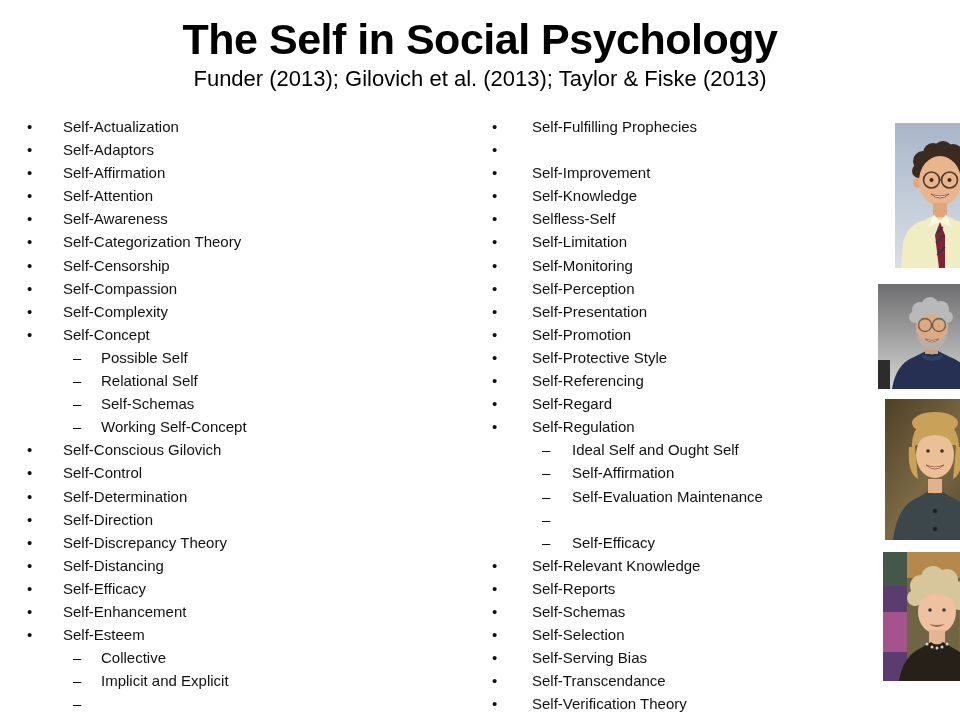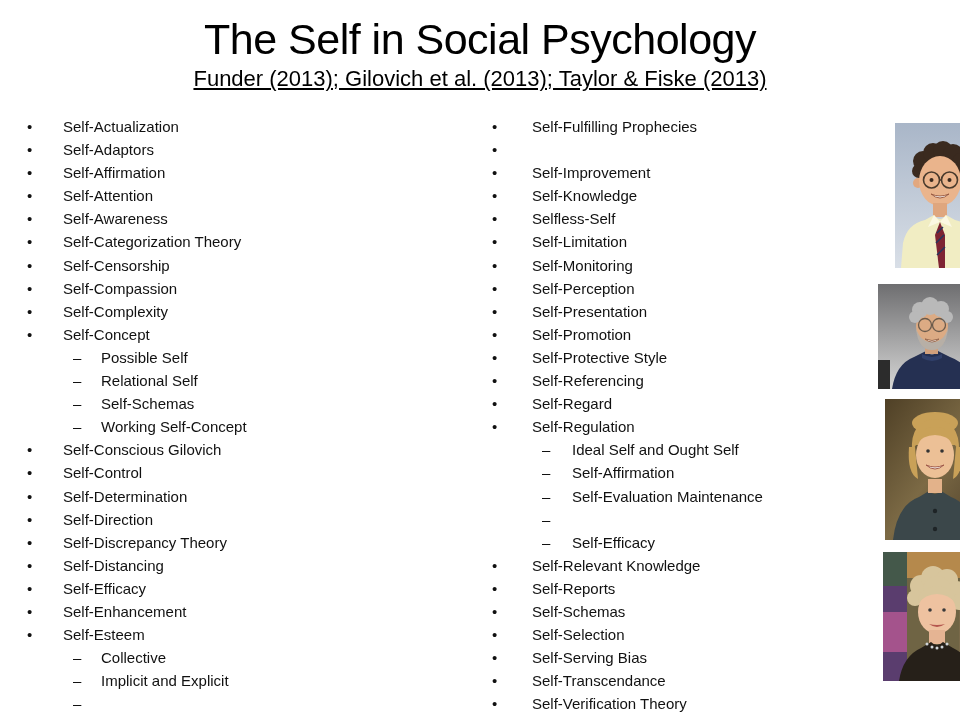--- a/index.html
+++ b/index.html
@@ -2,22 +2,22 @@
 <html><head>
 <meta charset="utf-8">
 <style>
   html,body{margin:0;padding:0;background:#888;}
   .slide{
     position:relative;width:960px;height:720px;background:#ffffff;
     font-family:"Liberation Sans",sans-serif;color:#111;overflow:hidden;
     margin:0 auto;
   }
   .header{position:absolute;top:16px;left:0;right:0;text-align:center;}
-  .title{font-size:43px;line-height:47px;font-weight:400;color:#000;letter-spacing:-0.5px;}
-  .subtitle{font-size:22px;line-height:26px;margin-top:3px;color:#000;text-decoration:underline;}
+  .title{font-size:43px;line-height:47px;font-weight:700;color:#000;letter-spacing:-0.5px;}
+  .subtitle{font-size:22px;line-height:26px;margin-top:3px;color:#000;}
   .col{position:absolute;top:115px;}
   .col-left{left:27px;width:450px;}
   .col-right{left:492px;width:340px;}
   .item{display:flex;align-items:flex-start;height:23.1px;line-height:23.1px;font-size:15px;white-space:nowrap;}
   .marker{flex:none;width:36px;}
   .col-right .marker{width:40px;}
   .item.sub{padding-left:46px;}
   .item.sub .marker{width:28px;}
   .col-right .item.sub{padding-left:50px;}
   .col-right .item.sub .marker{width:30px;}

